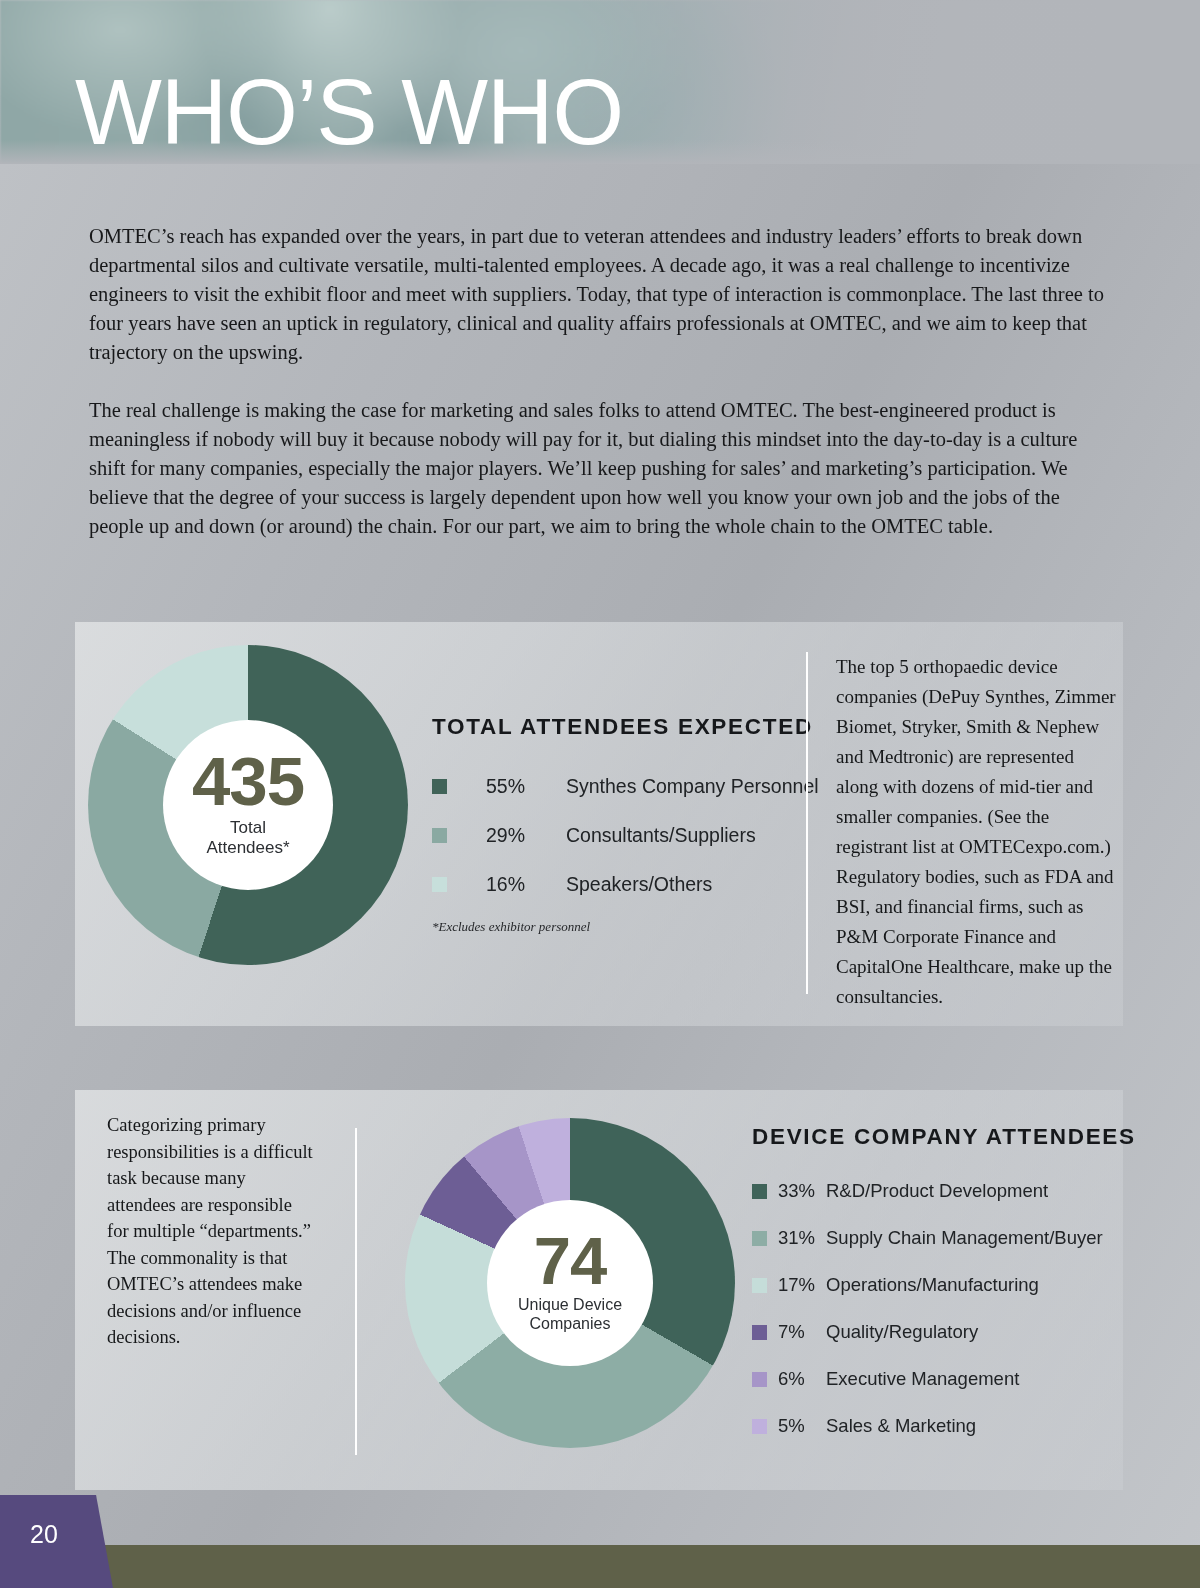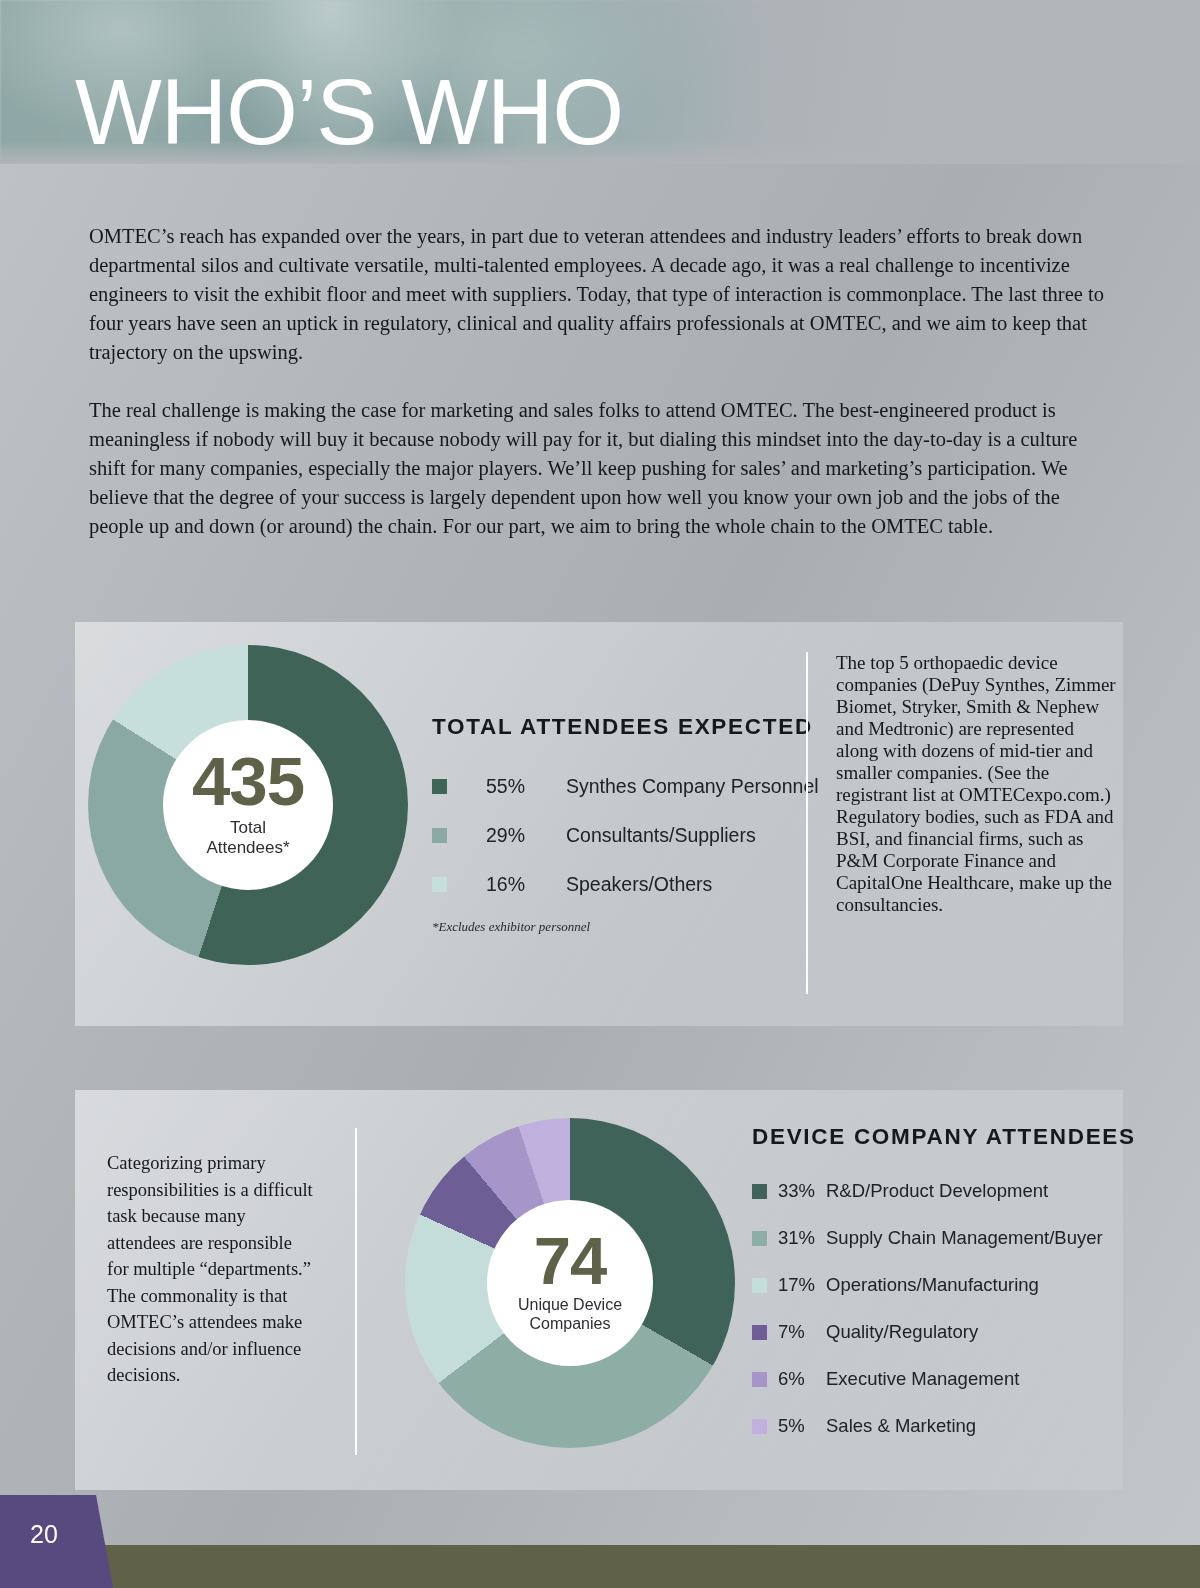--- a/index.html
+++ b/index.html
@@ -214,24 +214,24 @@
 
   .side-text {
     position: absolute;
     font-family: "Liberation Serif", serif;
     color: #16181a;
   }
   #side-text-one {
     left: 836px; top: 652px;
     width: 282px;
     font-size: 19px;
-    line-height: 22px;
+    line-height: 30px;
   }
   #side-text-two {
-    left: 107px; top: 1150px;
+    left: 107px; top: 1112px;
     width: 208px;
     font-size: 18.5px;
     line-height: 26.5px;
   }
 
   
   .footer-olive {
     position: absolute;
     left: 0; bottom: 0;
     width: 1200px; height: 43px;

